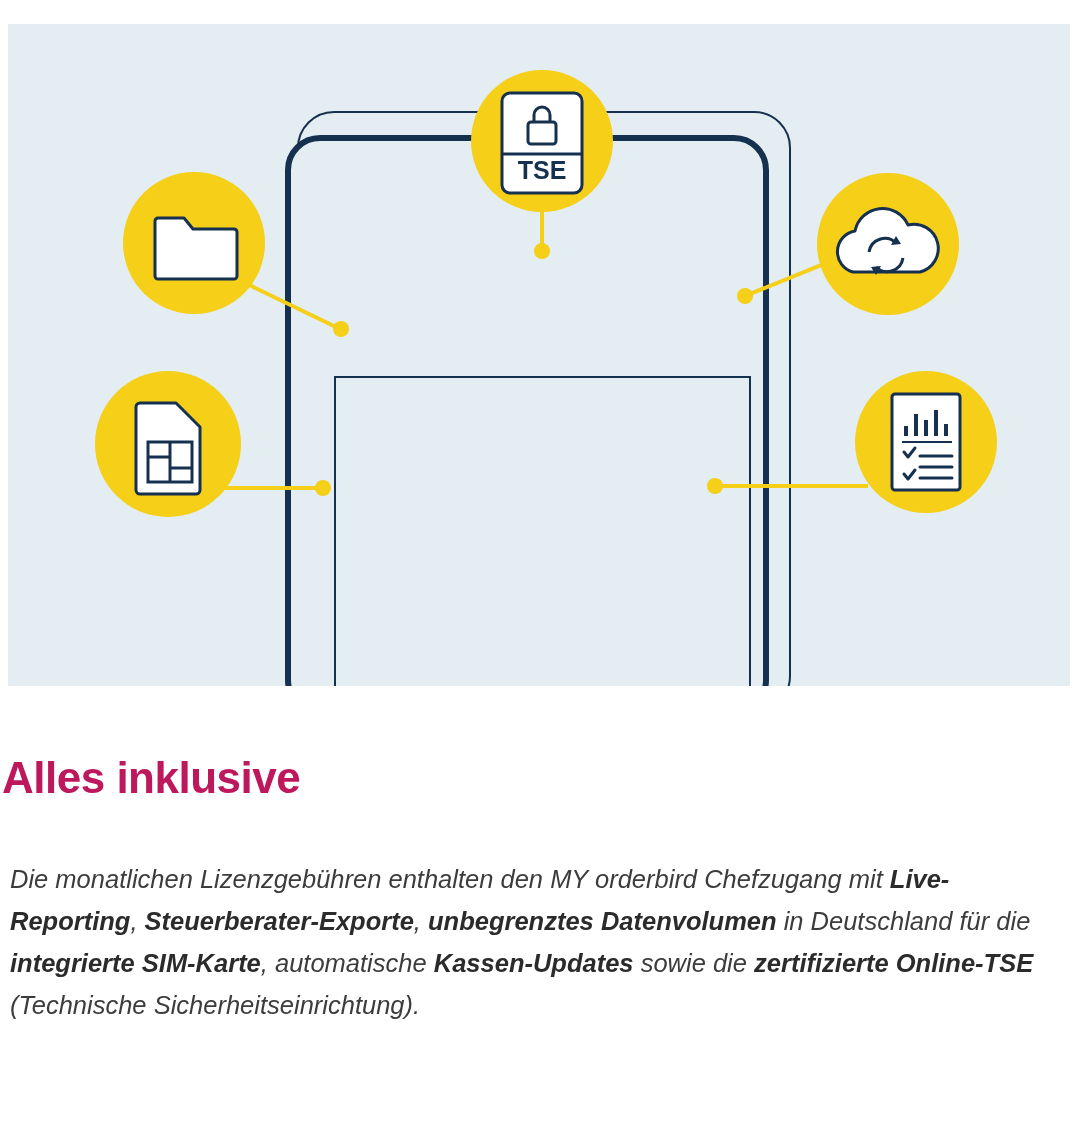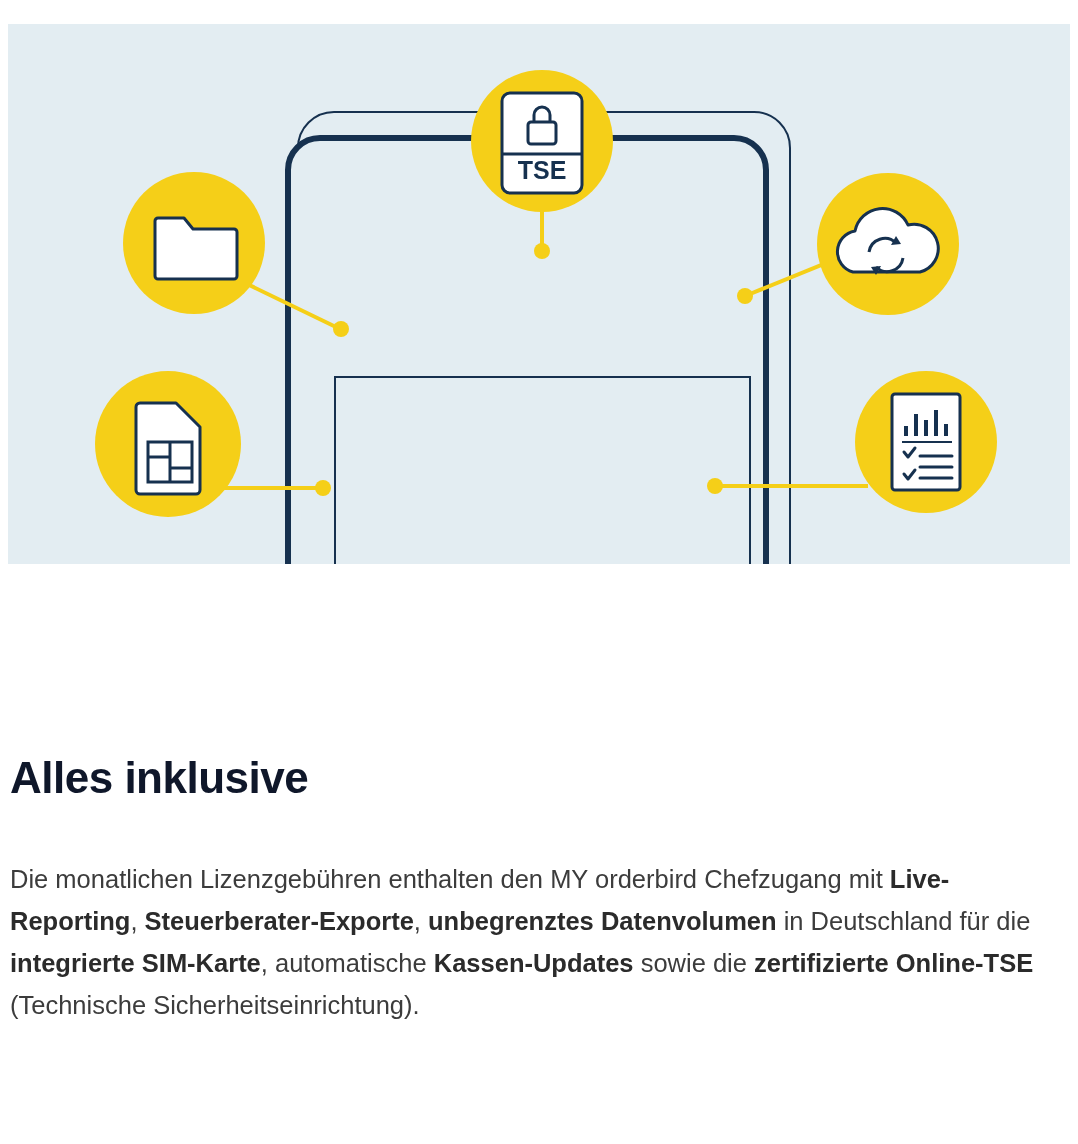--- a/index.html
+++ b/index.html
@@ -19,21 +19,21 @@
     position: relative;
     width: 1078px;
     height: 1144px;
     background: #ffffff;
   }
 
   
   .hero {
     position: relative;
     width: 1078px;
-    height: 564px;
+    height: 686px;
     background: #ffffff;
     overflow: hidden;
   }
   .hero-inner {
     position: absolute;
     left: 8px;
     top: 24px;
     width: 1062px;
     height: 662px;
     background: #e3edf2;
@@ -46,34 +46,35 @@
   
   .content {
     position: absolute;
     left: 0;
     top: 686px;
     width: 1078px;
     padding: 0;
   }
   .section-title {
     margin: 0;
-    padding: 68px 0 0 10px;
+    padding: 68px 0 0 2px;
     font-size: 44px;
     line-height: 1.1;
     font-weight: bold;
-    color: #0f172a;
+    color: #be185d;
     letter-spacing: -0.5px;
   }
   .body-text {
     margin: 0;
     padding: 56px 14px 0 10px;
     font-size: 25.5px;
     line-height: 42px;
     color: #3c3c3c;
     font-weight: normal;
+    font-style: italic;
   }
   .body-text.second {
     padding-top: 24px;
   }
   .body-text b {
     font-weight: bold;
     color: #2b2b2b;
   }
 </style>
 </head>

